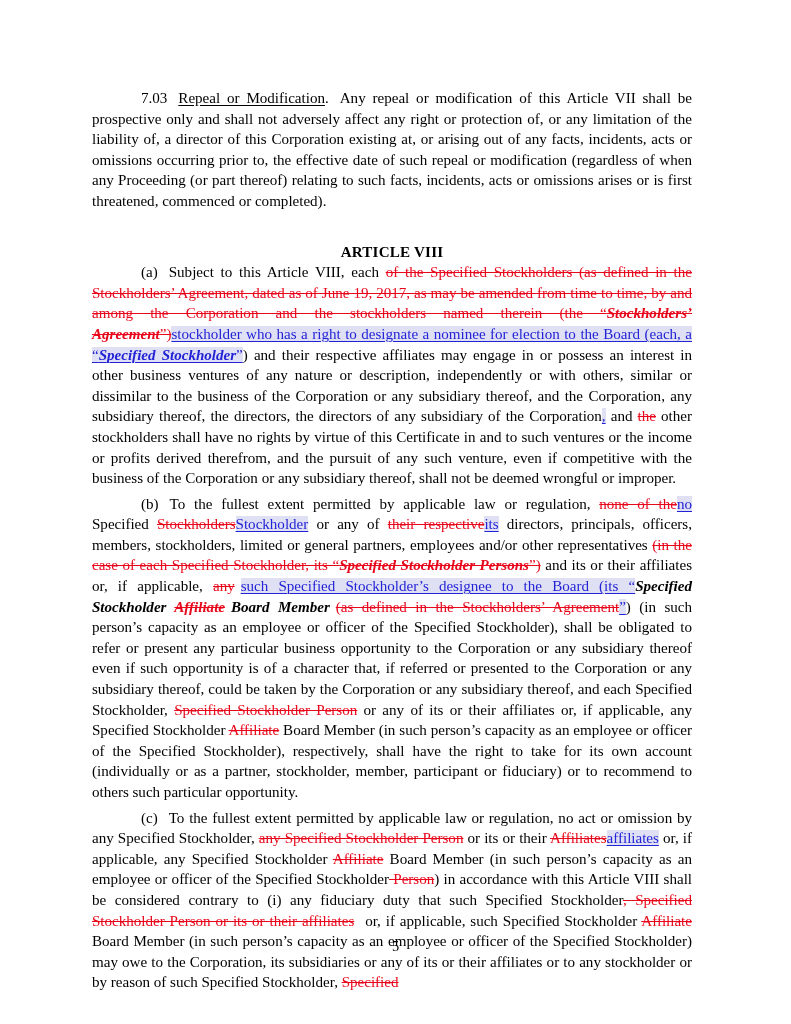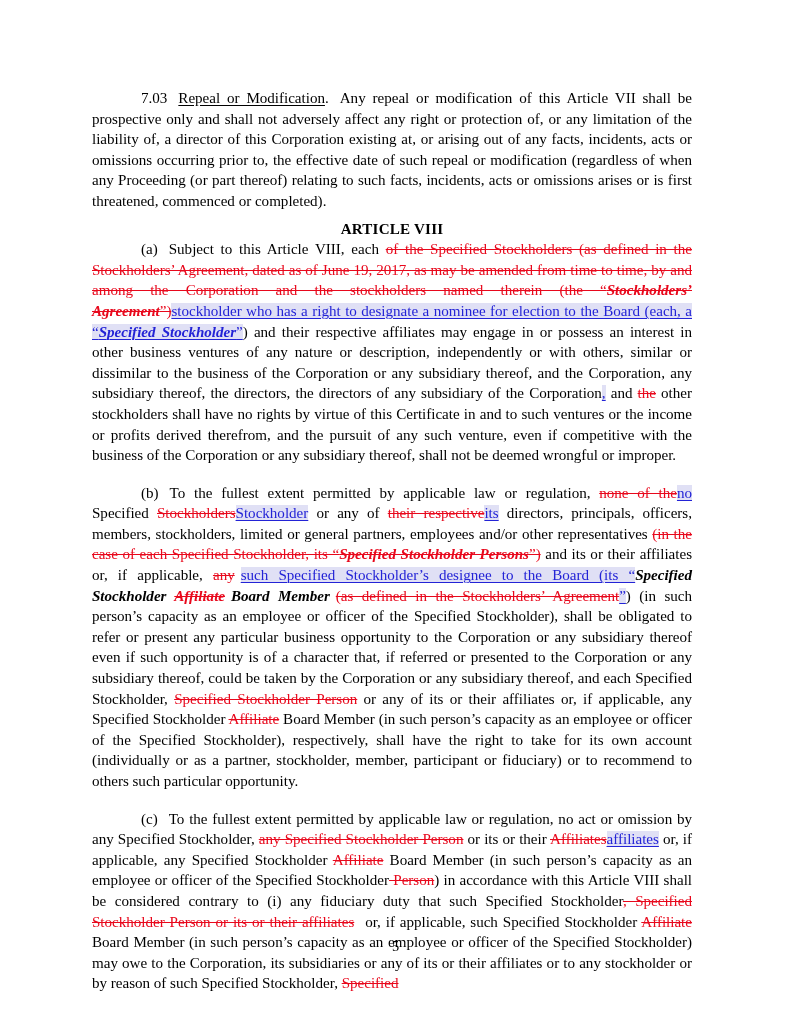--- a/index.html
+++ b/index.html
@@ -29,21 +29,21 @@
   p.para {
     margin: 0;
     font-size: 15.1px;
     line-height: 20.6px;
     text-align: justify;
     text-justify: inter-word;
     color: #000000;
     letter-spacing: -0.02px;
   }
   p.para + p.para {
-    margin-top: 17px;
+    margin-top: 5px;
   }
   .indent {
     display: inline-block;
     width: 49px;
   }
   .gap {
     display: inline-block;
     width: 11px;
   }
   .gap-sm {
@@ -68,21 +68,21 @@
     text-decoration-color: #2323d6;
     text-underline-offset: 1.6px;
     text-decoration-thickness: 1px;
     background: rgba(181,181,232,0.42);
   }
   .bi {
     font-weight: bold;
     font-style: italic;
   }
   .heading-block {
-    margin-top: 7px;
+    margin-top: 30px;
     text-align: center;
     font-weight: bold;
     font-size: 15.1px;
     line-height: 20.6px;
     color: #000000;
   }
   .heading-block div {
     letter-spacing: 0.2px;
   }
   .page-number {

